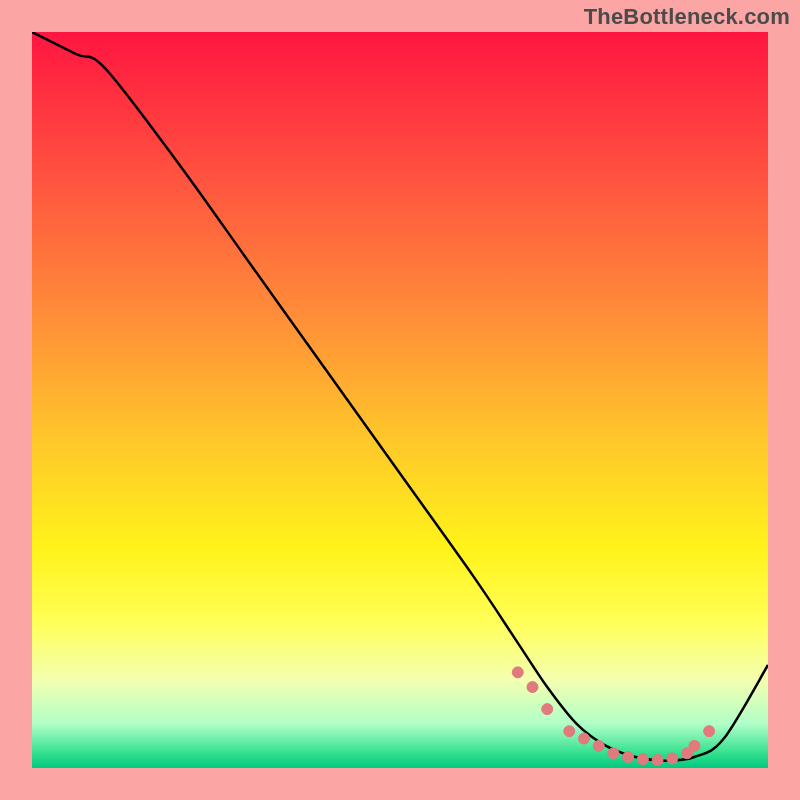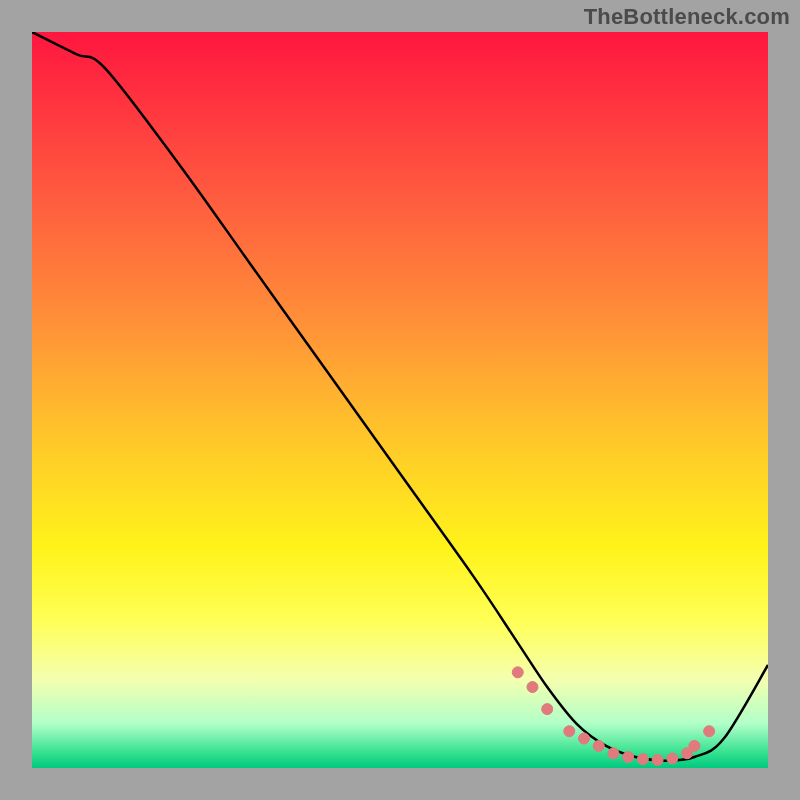--- a/index.html
+++ b/index.html
@@ -8,21 +8,21 @@
     width: 800px;
     height: 800px;
     background: #000;
     font-family: Arial, Helvetica, sans-serif;
     overflow: hidden;
   }
   .frame {
     position: relative;
     width: 800px;
     height: 800px;
-    background: #a3a3a3;
+    background: #fca5a5;
   }
   .watermark {
     position: absolute;
     top: 4px;
     right: 10px;
     font-size: 22px;
     font-weight: 600;
     color: #4b4b4b;
     letter-spacing: 0.2px;
   }

